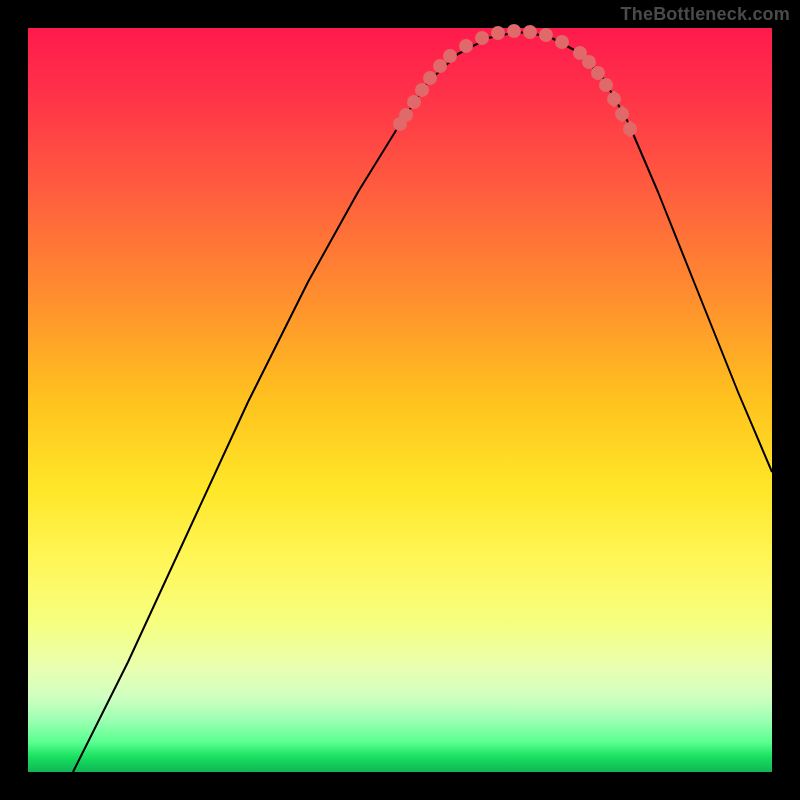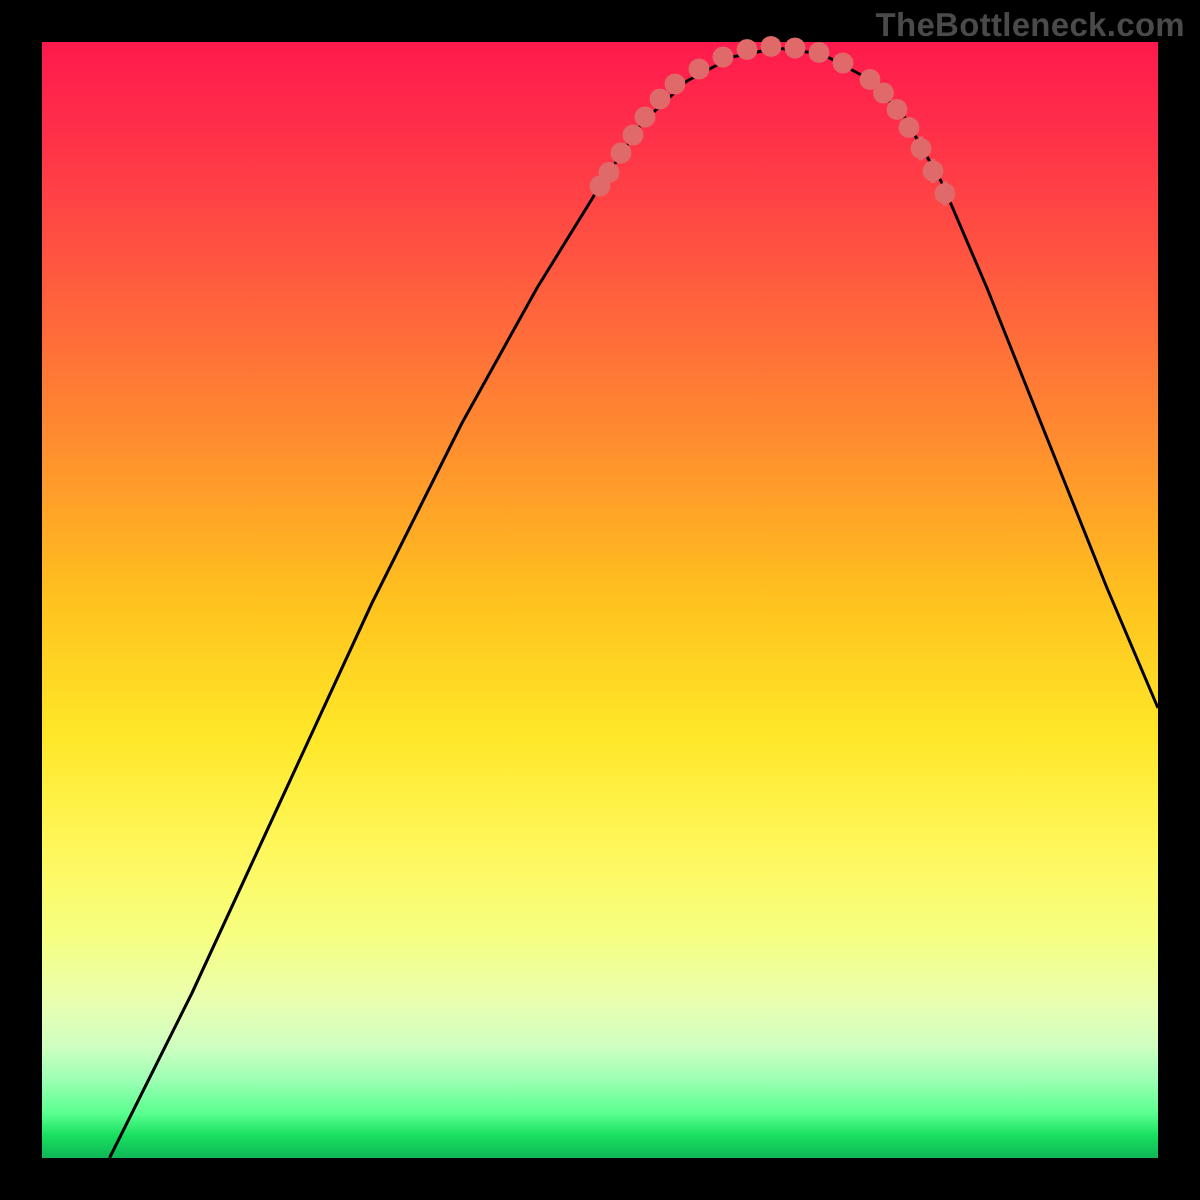--- a/index.html
+++ b/index.html
@@ -15,21 +15,21 @@
     position: relative;
     width: 800px;
     height: 800px;
     background: #000;
   }
   .watermark {
     position: absolute;
     top: 4px;
     right: 10px;
     color: #4a4a4a;
-    font-size: 22px;
+    font-size: 18px;
     font-weight: 600;
     letter-spacing: 0.2px;
     user-select: none;
   }
   .plot-area {
     position: absolute;
     left: 28px;
     top: 28px;
     width: 744px;
     height: 744px;

